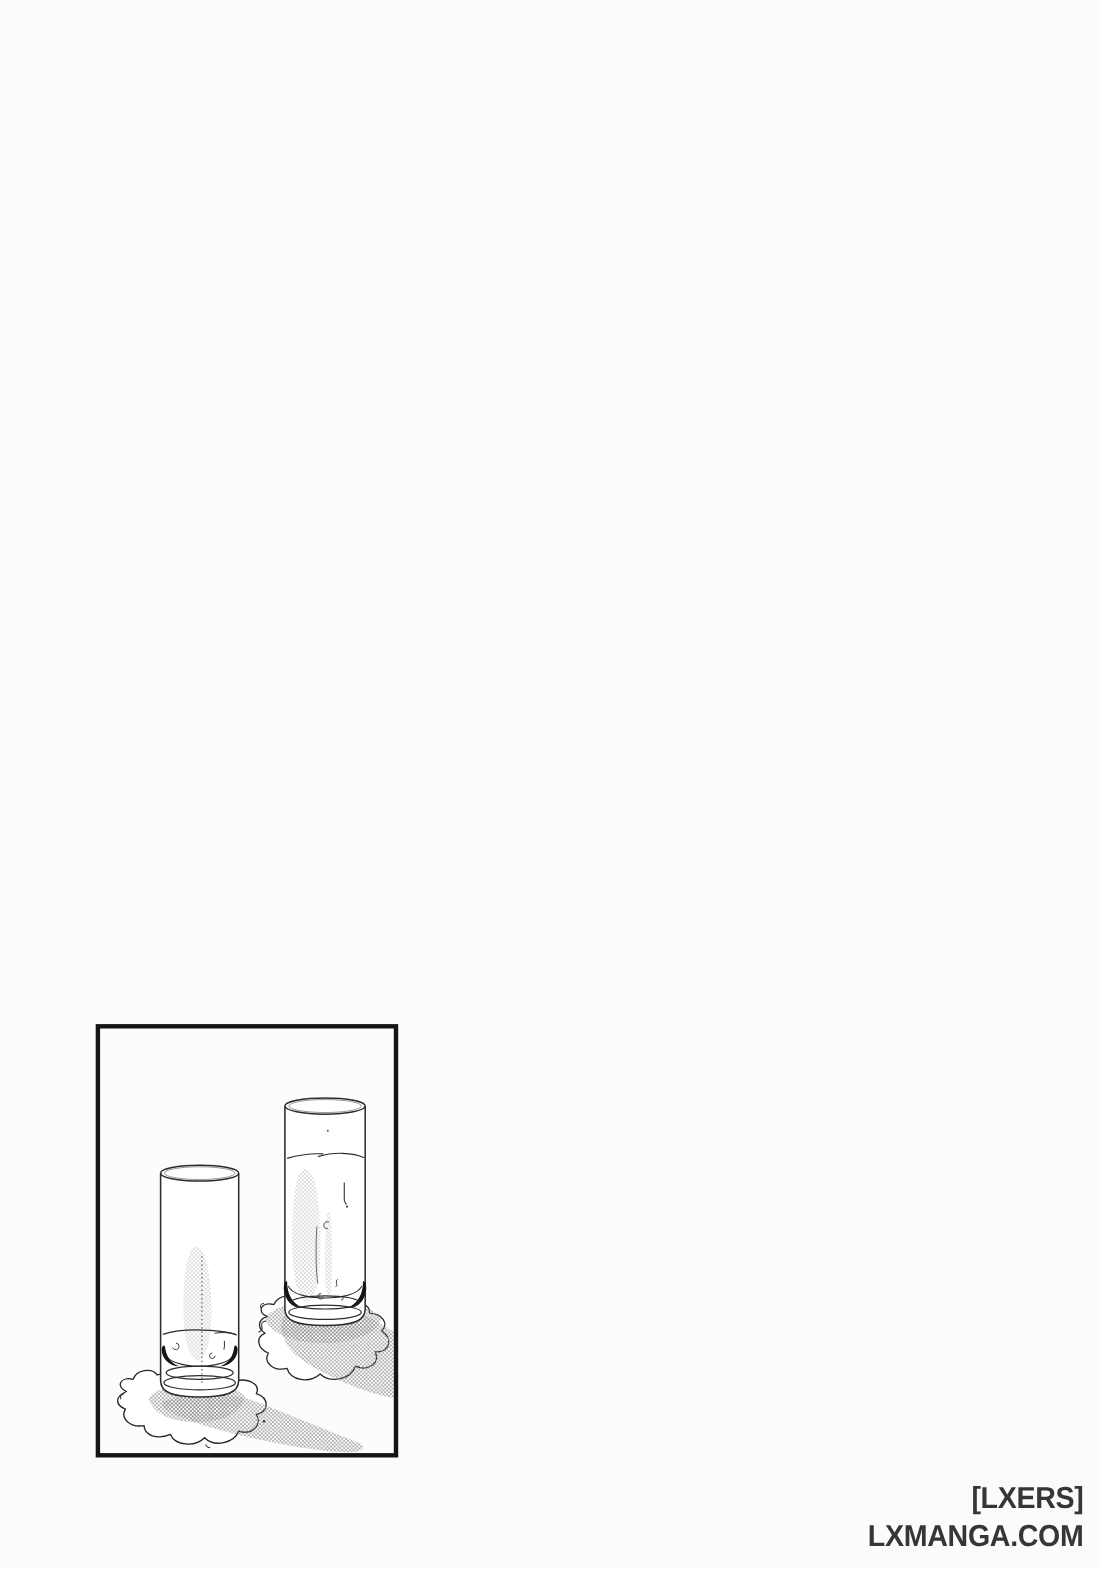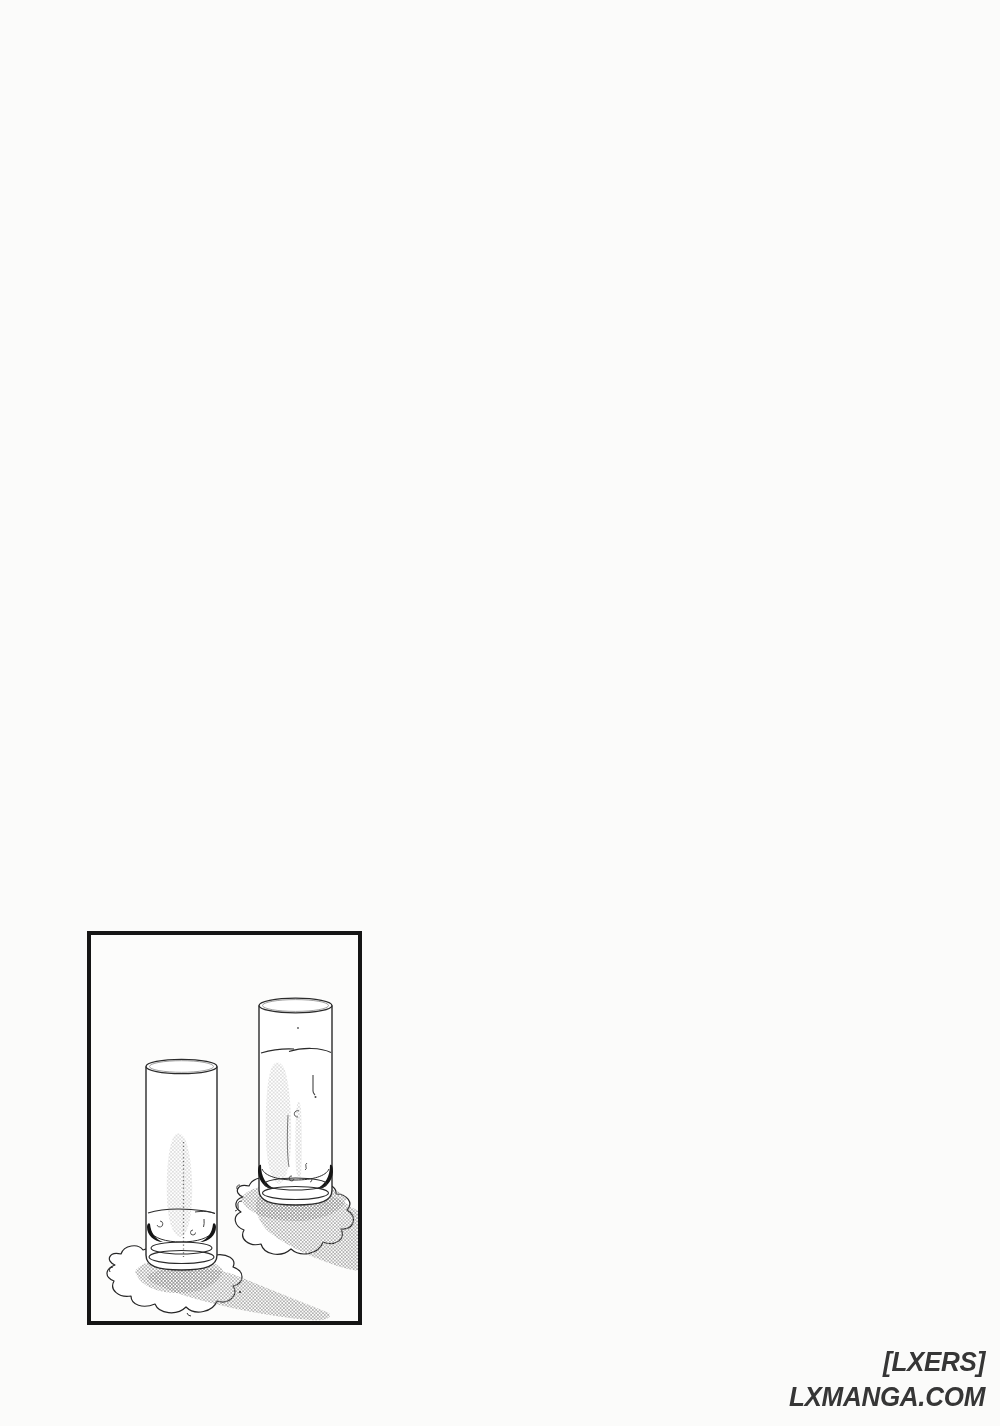--- a/index.html
+++ b/index.html
@@ -6,21 +6,20 @@
   body{
     width:1000px;height:1426px;
     font-family:"Liberation Sans",sans-serif;
     background:#ffffff;
   }
   .page{
     position:relative;
     width:1000px;height:1426px;
     background:#fbfbfa;
     overflow:hidden;
-    font-style:italic;
   }
   .panel{
     position:absolute;
     left:87px;top:931px;
     width:267px;height:386px;
     border:4px solid #151515;
     background:#fcfcfb;
   }
   .panel svg{display:block;}
   .watermark{

